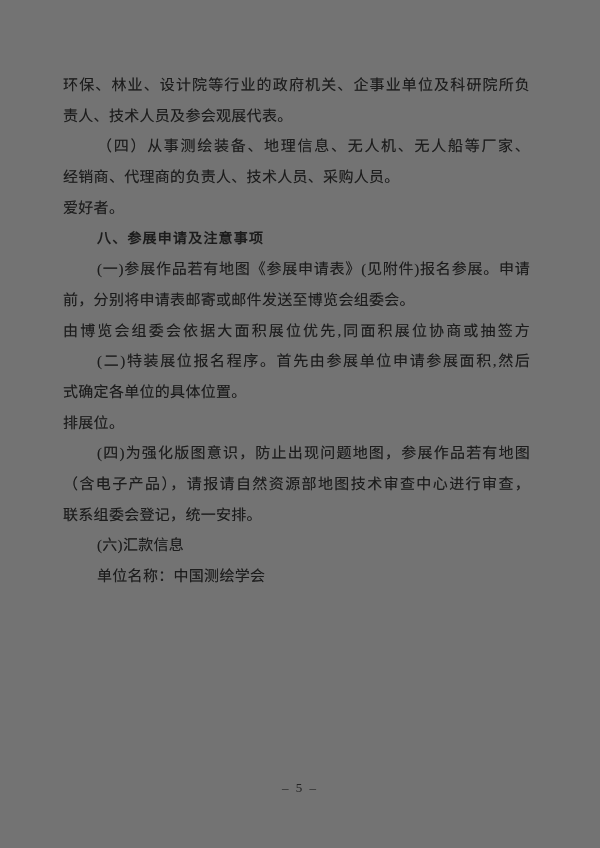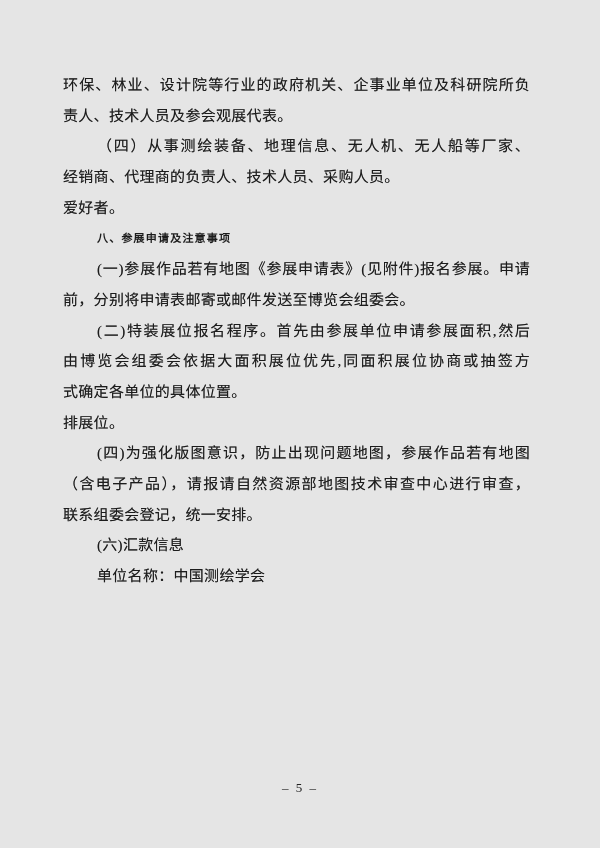--- a/index.html
+++ b/index.html
@@ -4,21 +4,21 @@
 <style>
   html, body {
     margin: 0;
     padding: 0;
     background: #ffffff;
   }
   .page {
     position: relative;
     width: 600px;
     height: 848px;
-    background: #e5e5e5;
+    background: #737373;
     overflow: hidden;
     font-family: "Liberation Serif", "DejaVu Serif", serif;
     color: #1c1c1c;
   }
   .doc-body {
     position: absolute;
     top: 70px;
     left: 63px;
     width: 467px;
   }
@@ -38,21 +38,21 @@
     -moz-text-align-last: justify;
     text-justify: inter-character;
     letter-spacing: 0.2px;
   }
   
   .i { padding-left: 34px; }
   
   .h {
     font-family: "Liberation Sans", "DejaVu Sans", sans-serif;
     font-weight: bold;
-    font-size: 11px;
+    font-size: 14px;
     letter-spacing: 1.2px;
     text-shadow: none;
   }
   .footer {
     position: absolute;
     top: 778px;
     left: 0;
     width: 600px;
     height: 20px;
     line-height: 20px;
@@ -68,22 +68,22 @@
 <div class="page">
   <div class="doc-body">
     <div class="ln j">环保、林业、设计院等行业的政府机关、企事业单位及科研院所负</div>
     <div class="ln">责人、技术人员及参会观展代表。</div>
     <div class="ln i j">（四）从事测绘装备、地理信息、无人机、无人船等厂家、</div>
     <div class="ln">经销商、代理商的负责人、技术人员、采购人员。</div>
     <div class="ln">爱好者。</div>
     <div class="ln i h">八、参展申请及注意事项</div>
     <div class="ln i j">(一)参展作品若有地图《参展申请表》(见附件)报名参展。申请</div>
     <div class="ln">前，分别将申请表邮寄或邮件发送至博览会组委会。</div>
+    <div class="ln j">由博览会组委会依据大面积展位优先,同面积展位协商或抽签方</div>
     <div class="ln i j">(二)特装展位报名程序。首先由参展单位申请参展面积,然后</div>
-    <div class="ln j">由博览会组委会依据大面积展位优先,同面积展位协商或抽签方</div>
     <div class="ln">式确定各单位的具体位置。</div>
     <div class="ln">排展位。</div>
     <div class="ln i j">(四)为强化版图意识，防止出现问题地图，参展作品若有地图</div>
     <div class="ln j">（含电子产品），请报请自然资源部地图技术审查中心进行审查，</div>
     <div class="ln">联系组委会登记，统一安排。</div>
     <div class="ln i">(六)汇款信息</div>
     <div class="ln i">单位名称：中国测绘学会</div>
   </div>
   <div class="footer">– 5 –</div>
 </div>

